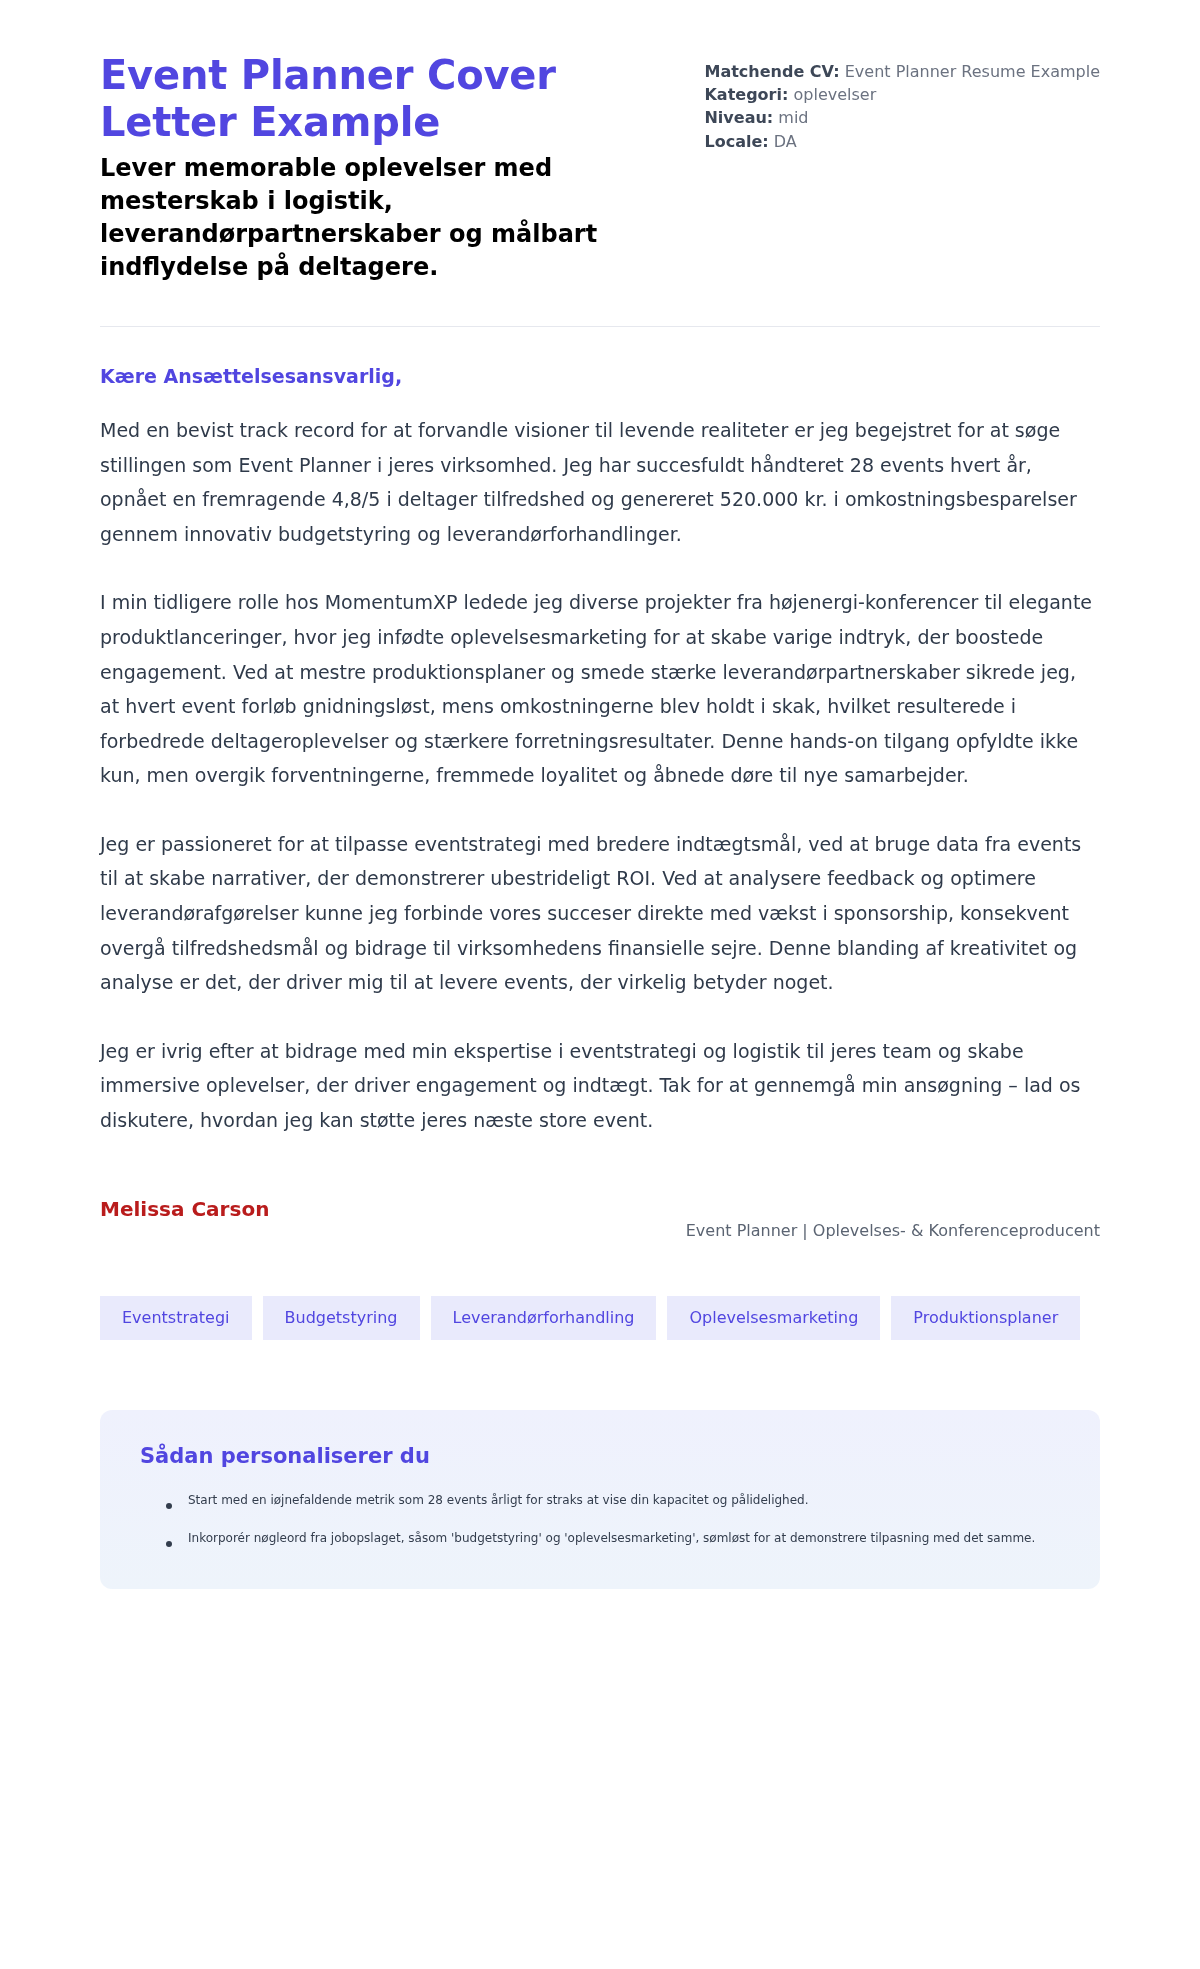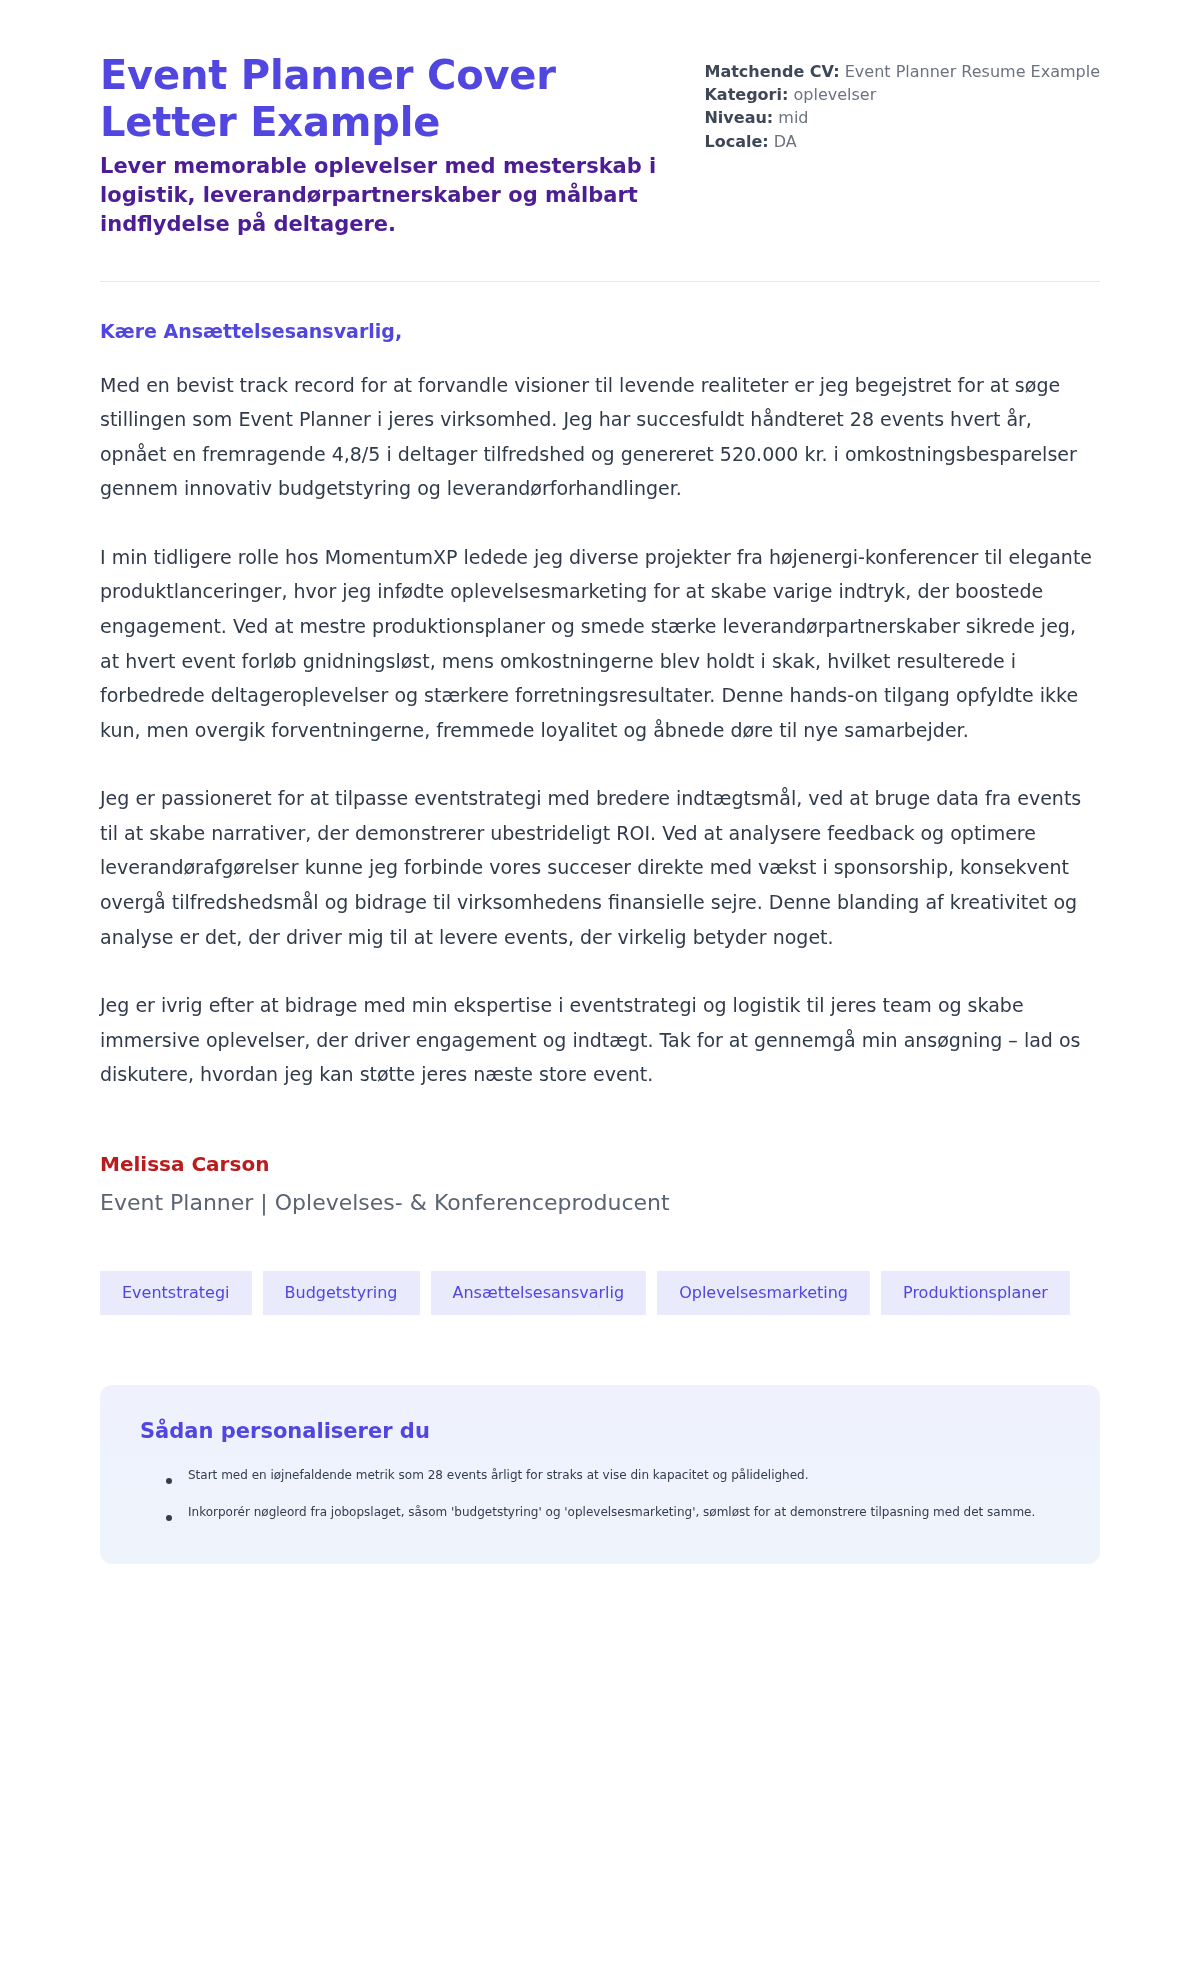--- a/index.html
+++ b/index.html
@@ -36,24 +36,24 @@
   .doc-title {
     margin: 0;
     font-size: 40px;
     line-height: 1.17;
     font-weight: 700;
     color: #5146e0;
     letter-spacing: -0.2px;
   }
   .doc-subtitle {
     margin: 6px 0 0 0;
-    font-size: 21px;
+    font-size: 24px;
     line-height: 1.38;
     font-weight: 700;
-    color: #4c1d95;
+    color: #000000;
     max-width: 660px;
   }
   .header-meta {
     flex: 0 0 auto;
     text-align: left;
     font-size: 16px;
     line-height: 1.45;
     color: #6b7280;
     padding-top: 8px;
     min-width: 200px;
@@ -103,24 +103,25 @@
   .signature {
     margin-top: 60px;
   }
   .sign-name {
     margin: 0;
     font-size: 20px;
     font-weight: 700;
     color: #b91c1c;
   }
   .sign-role {
-    margin: 14px 0 0 0;
-    font-size: 22px;
+    margin: 0 0 0 0;
+    font-size: 16px;
     color: #5b6472;
     font-weight: 400;
+    text-align: right;
   }
 
   
   .tags {
     margin-top: 56px;
     display: flex;
     flex-wrap: wrap;
     gap: 11px;
   }
   .tag {
@@ -216,21 +217,21 @@
   </div>
 
   <div class="signature">
     <p class="sign-name">Melissa Carson</p>
     <p class="sign-role">Event Planner | Oplevelses- &amp; Konferenceproducent</p>
   </div>
 
   <div class="tags">
     <span class="tag">Eventstrategi</span>
     <span class="tag">Budgetstyring</span>
-    <span class="tag">Ansættelsesansvarlig</span>
+    <span class="tag">Leverandørforhandling</span>
     <span class="tag">Oplevelsesmarketing</span>
     <span class="tag">Produktionsplaner</span>
   </div>
 
   <div class="tips">
     <h2 class="tips-title">Sådan personaliserer du</h2>
     <ul class="tips-list">
       <li>Start med en iøjnefaldende metrik som 28 events årligt for straks at vise din kapacitet og pålidelighed.</li>
       <li>Inkorporér nøgleord fra jobopslaget, såsom 'budgetstyring' og 'oplevelsesmarketing', sømløst for at demonstrere tilpasning med det samme.</li>
     </ul>

